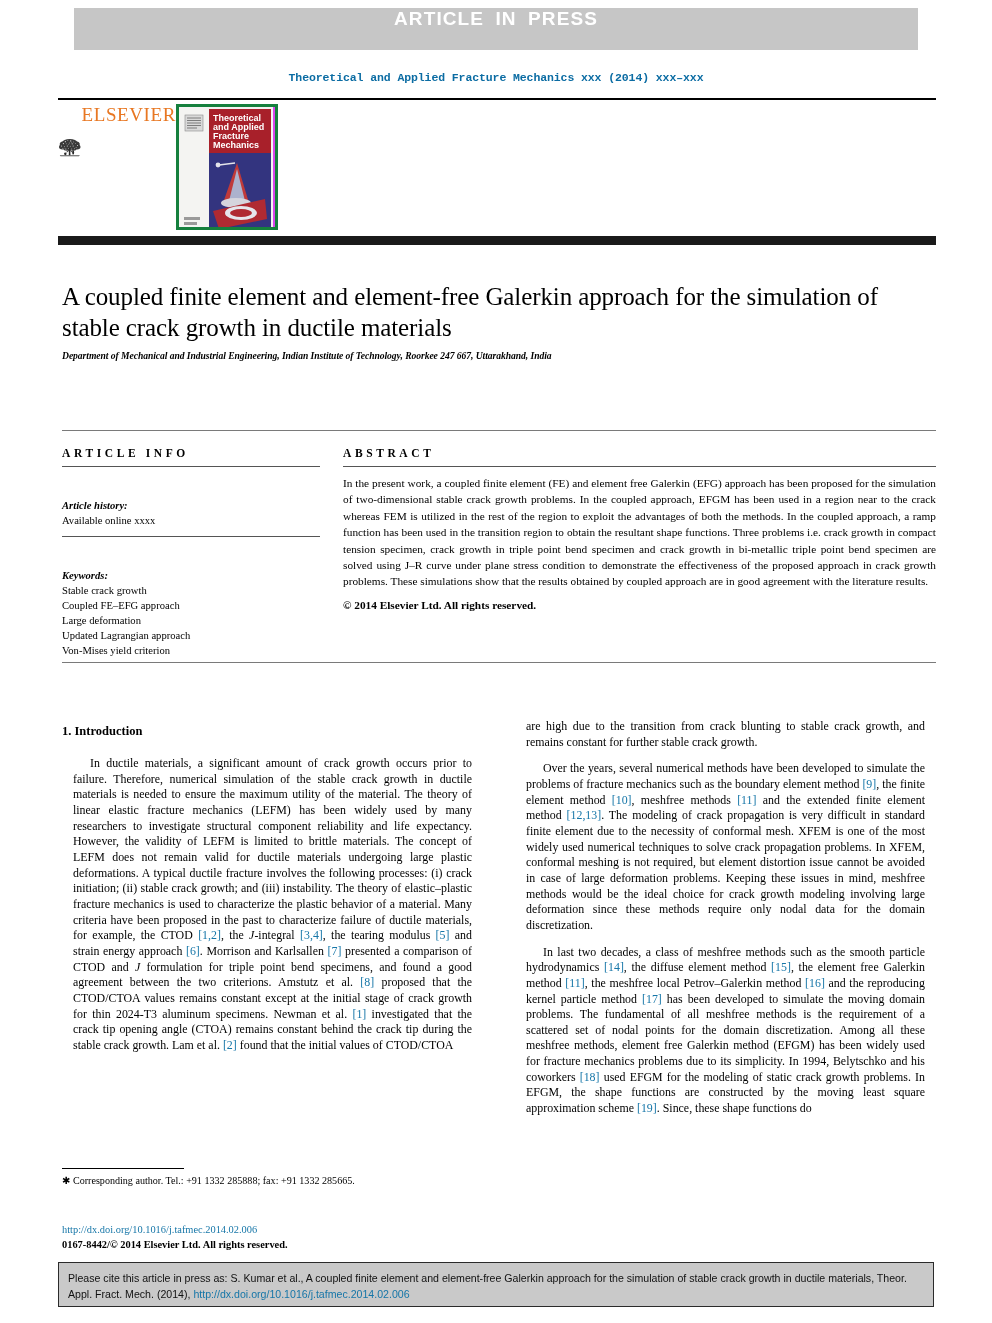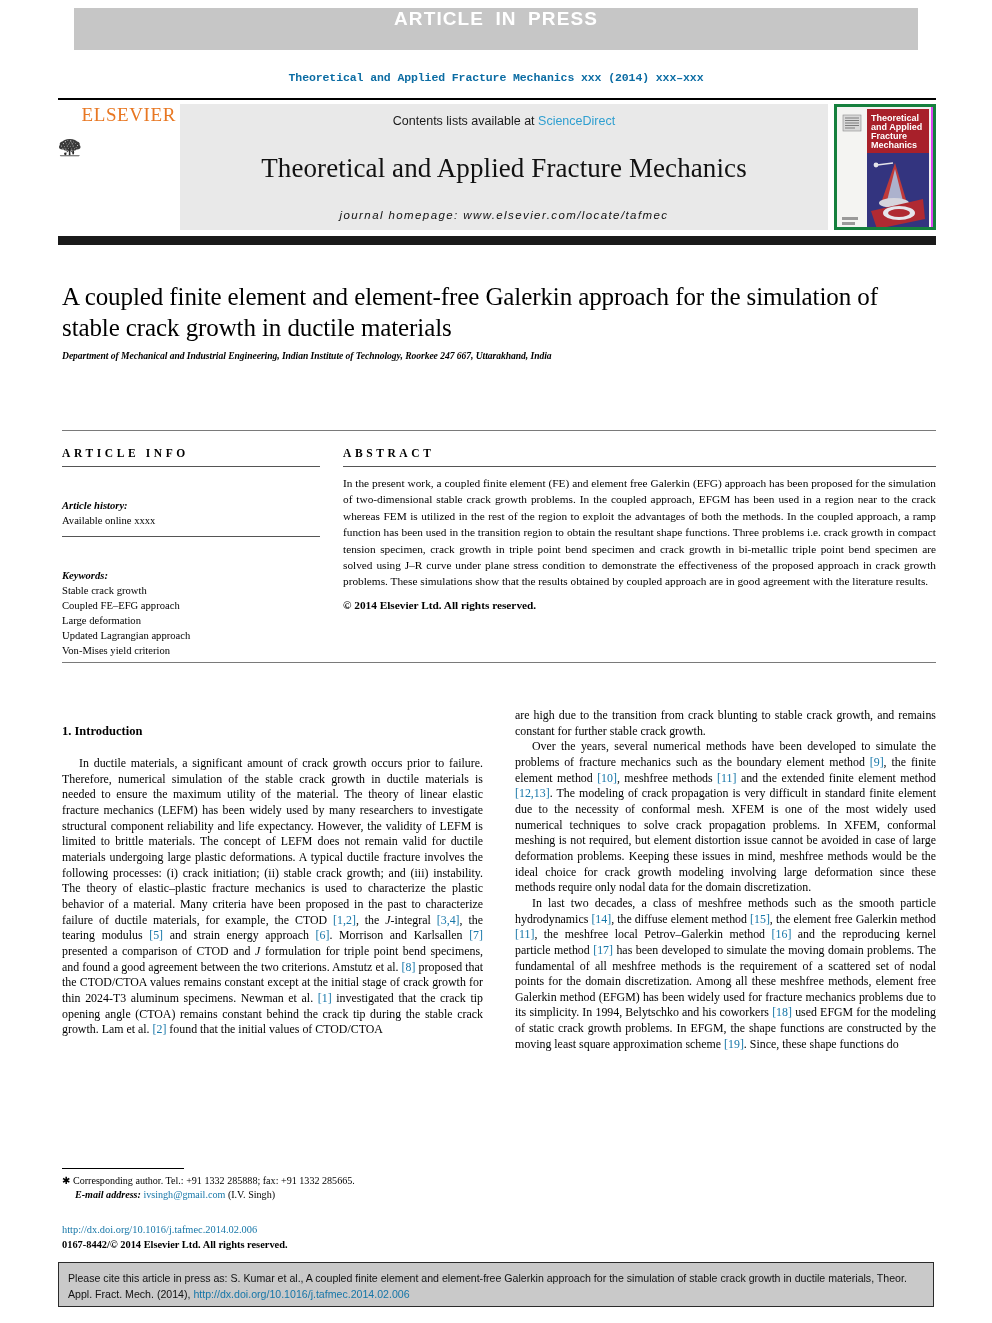--- a/index.html
+++ b/index.html
@@ -216,21 +216,21 @@
     display: flex;
     gap: 32px;
   }
   .bcol { width: 421px; flex: 0 0 421px; }
   .sec-title {
     font-size: 12.5px;
     font-weight: bold;
     margin: 16px 0 17px 0;
   }
   .bcol p {
-    margin: 0;
+    margin: 11px;
     font-size: 11.9px;
     line-height: 1.315;
     text-align: justify;
     text-justify: inter-word;
     text-indent: 17px;
   }
   .bcol p.cont { text-indent: 0; }
   .ref { color: #1676a8; }
   .it { font-style: italic; }
 
@@ -333,27 +333,20 @@
         <path d="M50 52 L60 60 L58 62 L49 55 Z"></path>
         <ellipse cx="62" cy="62" rx="4" ry="9"></ellipse>
         <ellipse cx="30" cy="68" rx="5" ry="6"></ellipse>
         <rect x="8" y="74" width="80" height="2.4"></rect>
         <rect x="10" y="78" width="76" height="1.6" opacity="0.55"></rect>
       </g>
     </svg>
     <div class="elsevier-word">ELSEVIER</div>
   </div>
 
-  <div class="journal-band">
-    <div class="contents-line">
-      <span>Contents lists available at </span><span class="sd">ScienceDirect</span>
-    </div>
-    <div class="journal-title">Theoretical and Applied Fracture Mechanics</div>
-    <div class="homepage-line">journal homepage: www.elsevier.com/locate/tafmec</div>
-  </div>
 
   <div class="cover-thumb">
     <svg width="94" height="126" viewBox="0 0 94 126">
       <rect x="0" y="0" width="94" height="126" fill="#f4f4f2"></rect>
 
       <rect x="30" y="2" width="62" height="44" fill="#a8202a"></rect>
       <text x="34" y="14" fill="#ffffff" font-family="Liberation Sans, sans-serif" font-size="9" font-weight="bold">Theoretical</text>
       <text x="34" y="23" fill="#ffffff" font-family="Liberation Sans, sans-serif" font-size="9" font-weight="bold">and Applied</text>
       <text x="34" y="32" fill="#ffffff" font-family="Liberation Sans, sans-serif" font-size="9" font-weight="bold">Fracture</text>
       <text x="34" y="41" fill="#ffffff" font-family="Liberation Sans, sans-serif" font-size="9" font-weight="bold">Mechanics</text>
@@ -439,25 +432,20 @@
     <p><span class="para-r2">In last two decades, a class of meshfree methods such as the smooth particle hydrodynamics <span class="ref">[14]</span>, the diffuse element method <span class="ref">[15]</span>, the element free Galerkin method <span class="ref">[11]</span>, the meshfree local Petrov–Galerkin method <span class="ref">[16]</span> and the reproducing kernel particle method <span class="ref">[17]</span> has been developed to simulate the moving domain problems. The fundamental of all meshfree methods is the requirement of a scattered set of nodal points for the domain discretization. Among all these meshfree methods, element free Galerkin method (EFGM) has been widely used for fracture mechanics problems due to its simplicity. In 1994, Belytschko and his coworkers <span class="ref">[18]</span> used EFGM for the modeling of static crack growth problems. In EFGM, the shape functions are constructed by the moving least square approximation scheme <span class="ref">[19]</span>. Since, these shape functions do</span></p>
   </div>
 </div>
 
 <div class="footnote">
   <div class="fn-rule"></div>
   <div class="fn-line">
     <span class="fn-star">✱</span>
     <span>Corresponding author. Tel.: +91 1332 285888; fax: +91 1332 285665.</span>
   </div>
-  <div class="fn-line">
-    <span class="ind"></span><span class="email-lbl">E-mail address:</span>
-    <span class="link">ivsingh@gmail.com</span>
-    <span>(I.V. Singh)</span>
-  </div>
 </div>
 
 <div class="doi-block">
   <div class="link">http://dx.doi.org/10.1016/j.tafmec.2014.02.006</div>
   <div class="issn">0167-8442/© 2014 Elsevier Ltd. All rights reserved.</div>
 </div>
 
 <div class="cite-box">
   <span>Please cite this article in press as: S. Kumar et al., A coupled finite element and element-free Galerkin approach for the simulation of stable crack growth in ductile materials, Theor. Appl. Fract. Mech. (2014), </span><span class="link">http://dx.doi.org/10.1016/j.tafmec.2014.02.006</span>
 </div>

